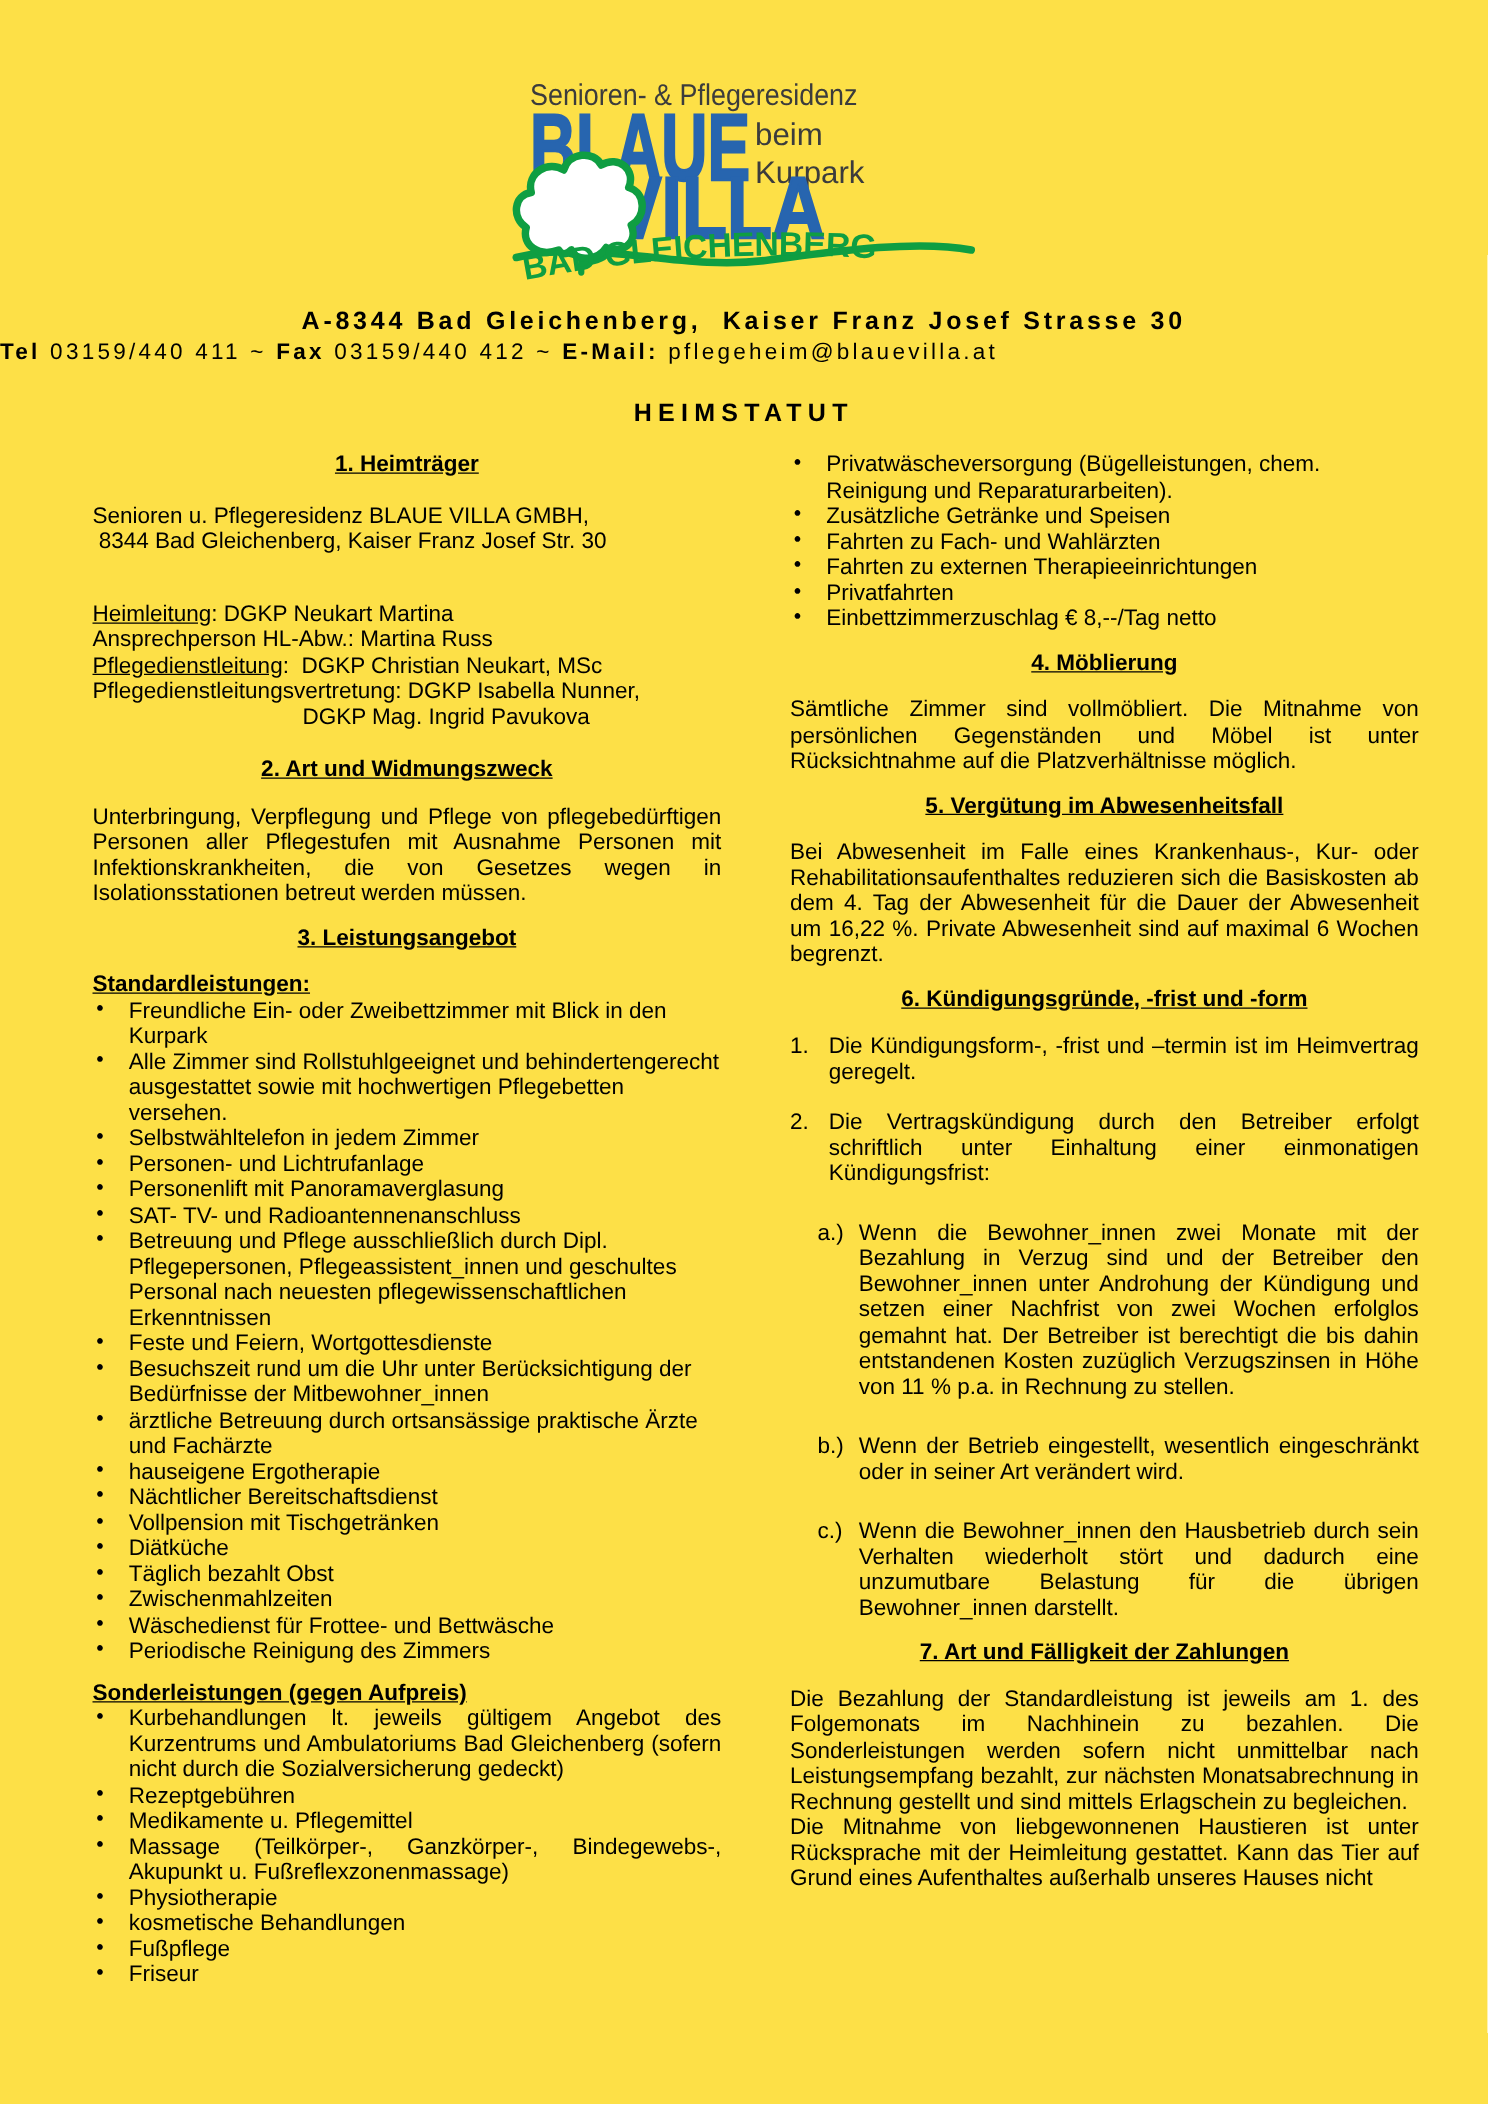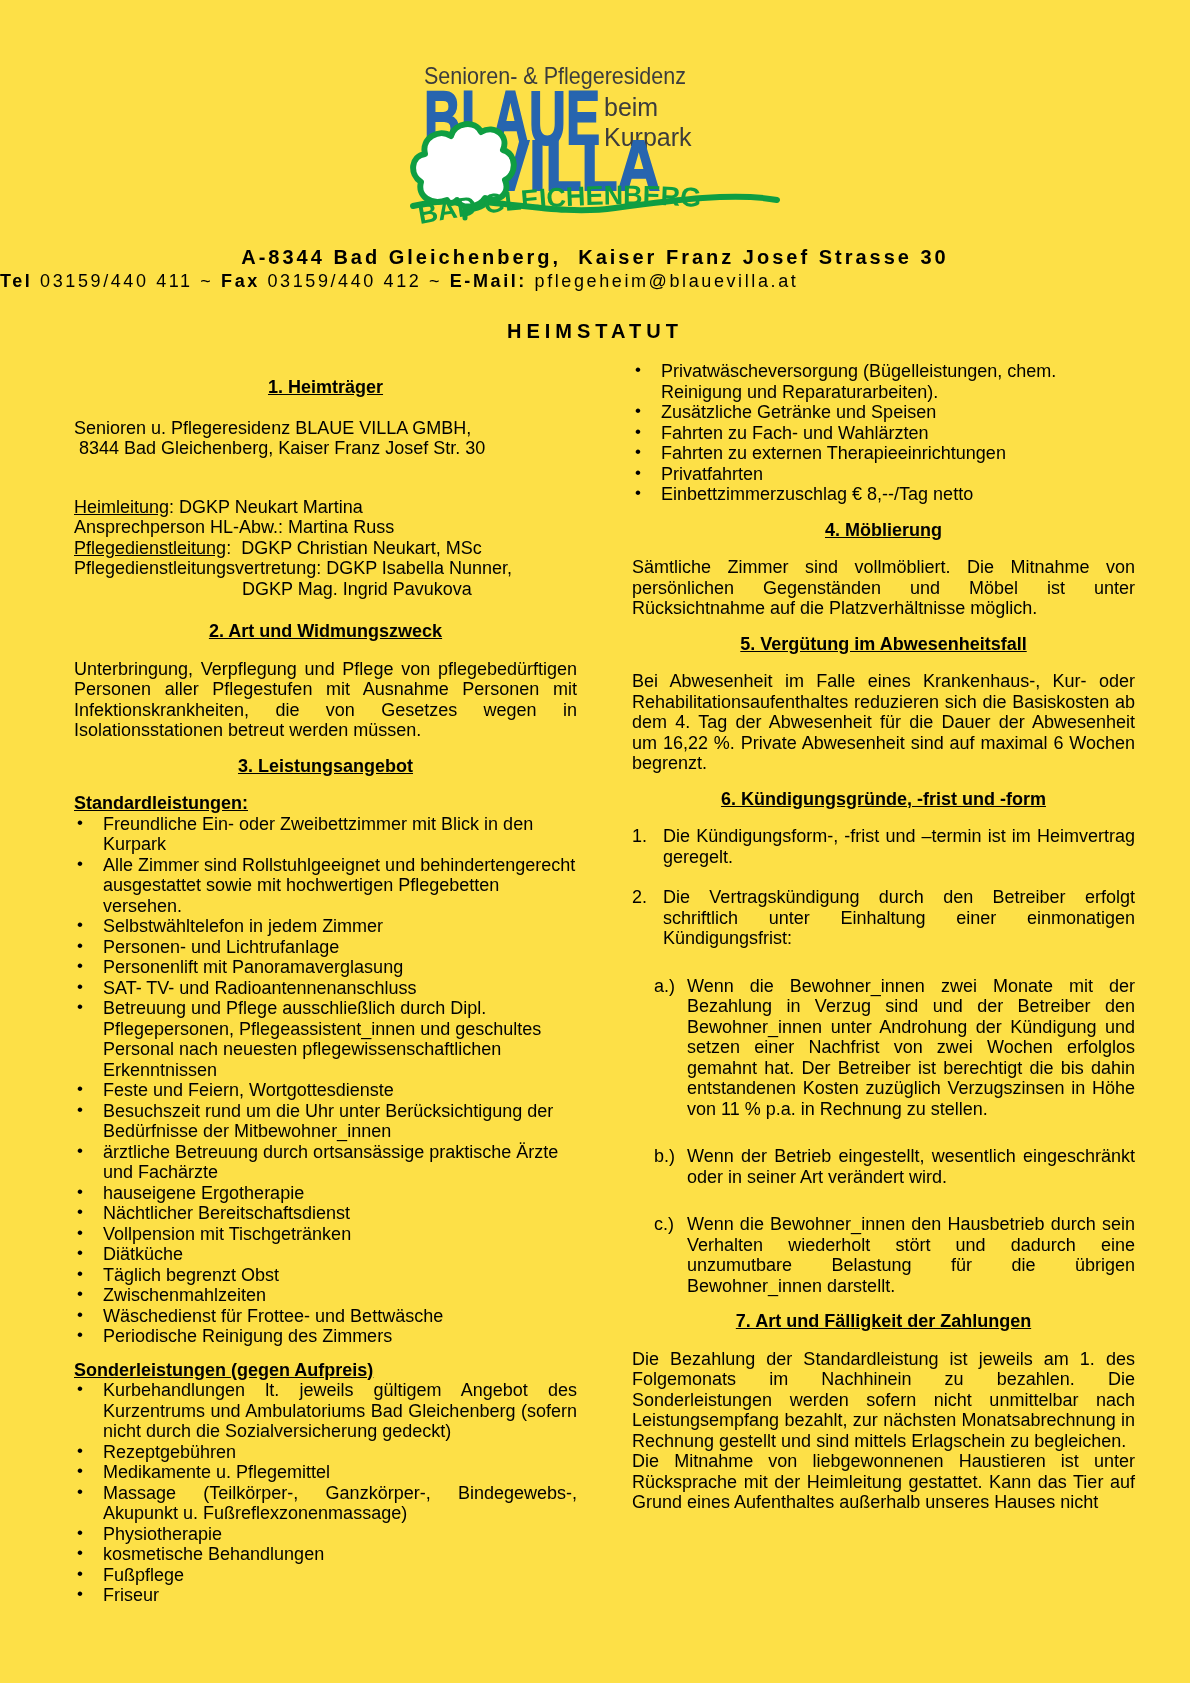--- a/index.html
+++ b/index.html
@@ -23,21 +23,21 @@
     margin:28px 0 0; text-align:center; font-size:20px; font-weight:bold;
     letter-spacing:5px;
   }
   
   .cols { display:flex; padding-left:74px; column-gap:55px; margin-top:16px; }
   .col { width:503px; font-size:18px; line-height:20.5px; }
   .sechead {
     font-size:18px; font-weight:bold; text-align:center;
     text-decoration:underline; margin:15px 0 17px;
   }
-  .sechead.first { margin-top:18px; }
+  .sechead.first { margin-top:2px; }
   .subhead { font-weight:bold; text-decoration:underline; margin-top:13px; }
   .just { text-align:justify; }
   p { margin:0; }
   .block { margin-top:20px; }
   .staff { margin-top:38px; }
   .staff .u { text-decoration:underline; }
   .staff-ind { margin-left:168px; }
   
   .blist { margin:0; padding:0; list-style:none; }
   .blist li { position:relative; padding-left:29px; }
@@ -125,21 +125,21 @@
         <li><span>Personenlift mit Panoramaverglasung</span></li>
         <li><span>SAT- TV- und Radioantennenanschluss</span></li>
         <li><span>Betreuung und Pflege ausschließlich durch Dipl. Pflegepersonen, Pflegeassistent_innen und geschultes Personal nach neuesten pflegewissenschaftlichen Erkenntnissen</span></li>
         <li><span>Feste und Feiern, Wortgottesdienste</span></li>
         <li><span>Besuchszeit rund um die Uhr unter  Berücksichtigung der Bedürfnisse der Mitbewohner_innen</span></li>
         <li><span>ärztliche Betreuung durch ortsansässige praktische Ärzte und Fachärzte</span></li>
         <li><span>hauseigene Ergotherapie</span></li>
         <li><span>Nächtlicher Bereitschaftsdienst</span></li>
         <li><span>Vollpension mit Tischgetränken</span></li>
         <li><span>Diätküche</span></li>
-        <li><span>Täglich begrenzt Obst</span></li>
+        <li><span>Täglich bezahlt Obst</span></li>
         <li><span>Zwischenmahlzeiten</span></li>
         <li><span>Wäschedienst für Frottee- und Bettwäsche</span></li>
         <li><span>Periodische Reinigung des Zimmers</span></li>
       </ul>
 
       <div class="subhead">Sonderleistungen (gegen Aufpreis)</div>
       <ul class="blist">
         <li class="just"><span>Kurbehandlungen lt. jeweils gültigem Angebot des Kurzentrums und Ambulatoriums Bad Gleichenberg (sofern nicht durch die Sozialversicherung gedeckt)</span></li>
         <li><span>Rezeptgebühren</span></li>
         <li><span>Medikamente u. Pflegemittel</span></li>

